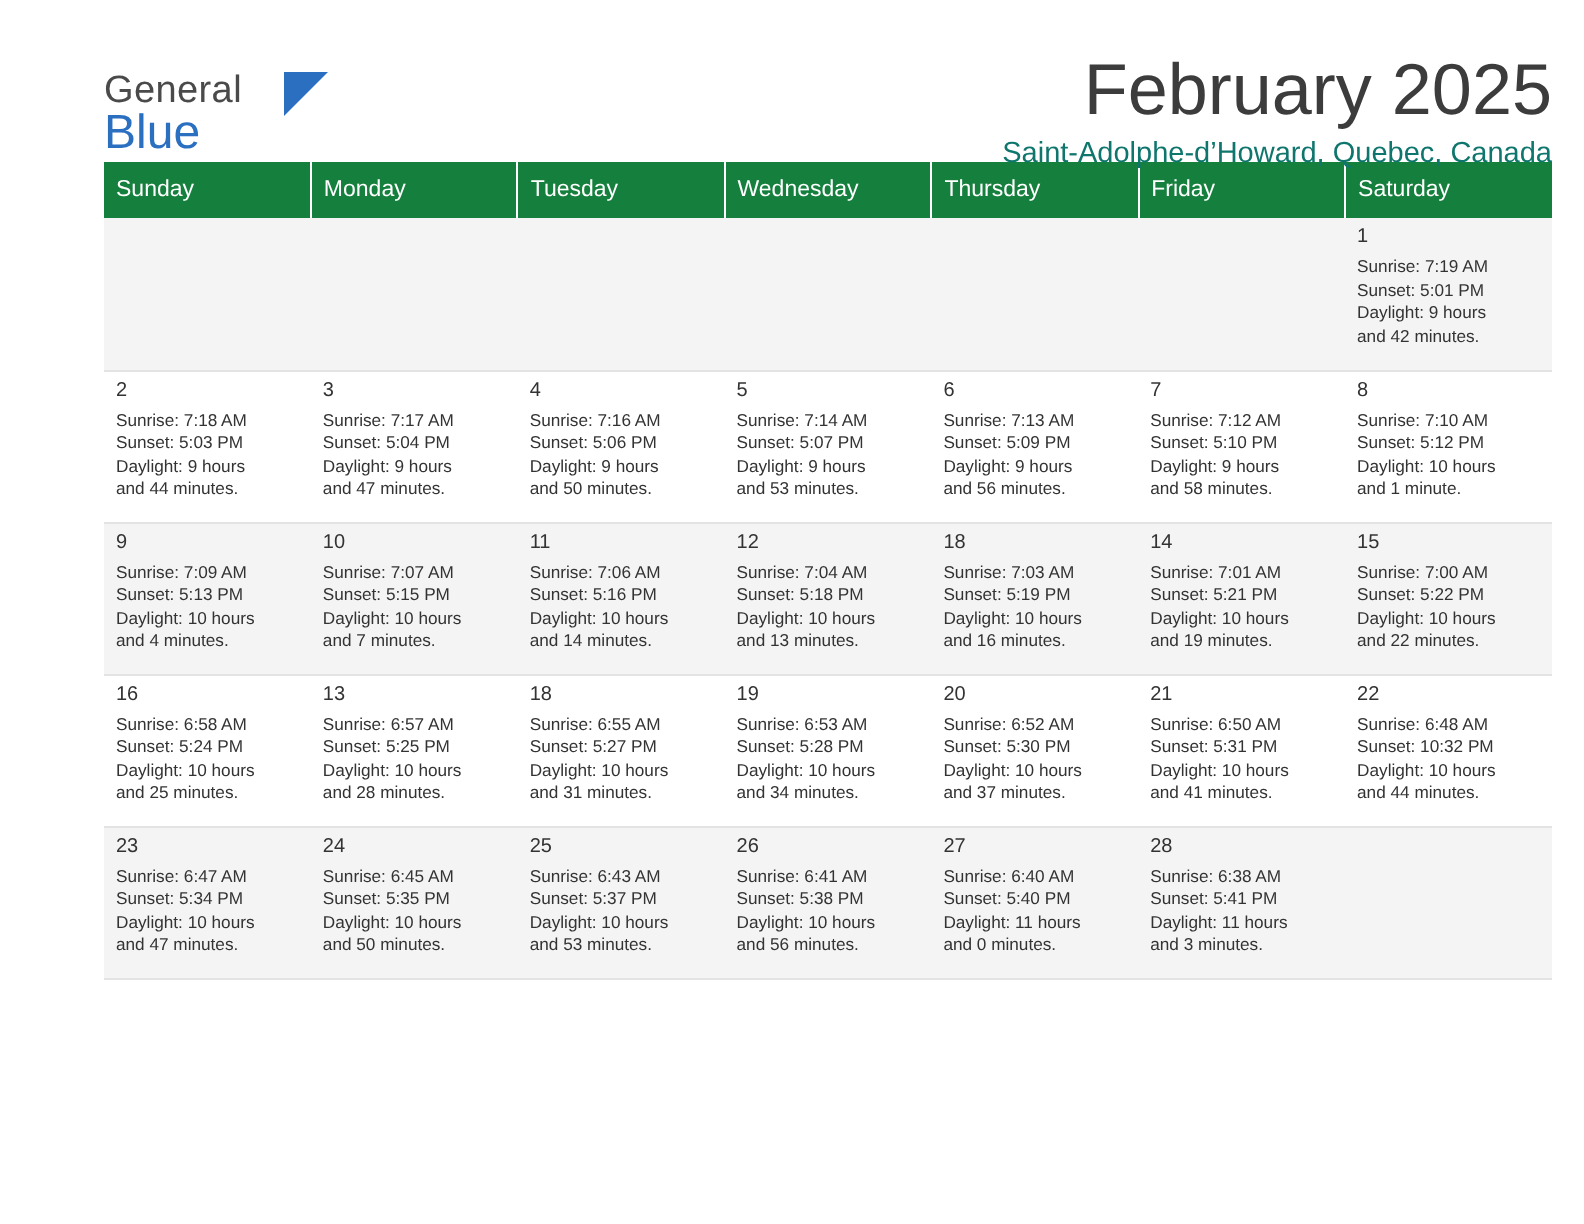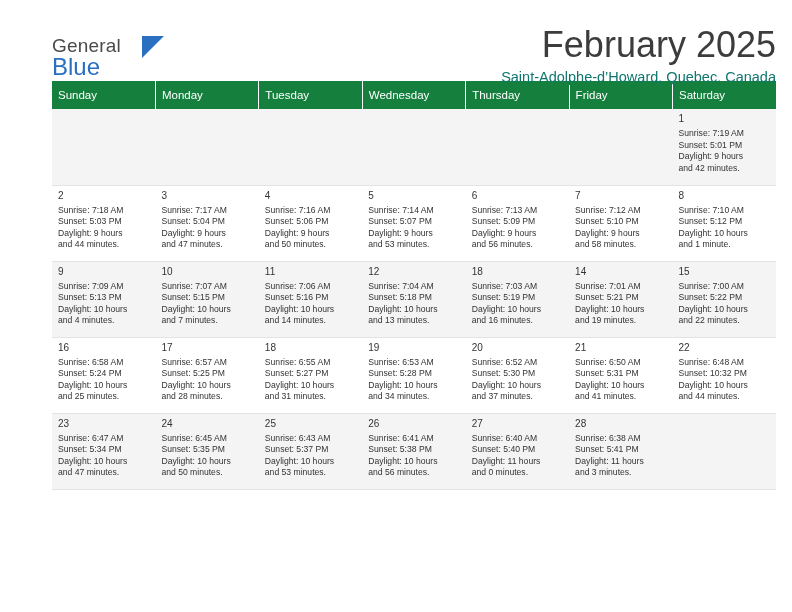--- a/index.html
+++ b/index.html
@@ -263,21 +263,21 @@
         </tr>
         <tr class="plain">
           <td>
             <div class="daynum">16</div>
             <div class="info-line">Sunrise: 6:58 AM</div>
             <div class="info-line">Sunset: 5:24 PM</div>
             <div class="info-line">Daylight: 10 hours</div>
             <div class="info-line">and 25 minutes.</div>
           </td>
           <td>
-            <div class="daynum">17</div>
+            <div class="daynum">13</div>
             <div class="info-line">Sunrise: 6:57 AM</div>
             <div class="info-line">Sunset: 5:25 PM</div>
             <div class="info-line">Daylight: 10 hours</div>
             <div class="info-line">and 28 minutes.</div>
           </td>
           <td>
             <div class="daynum">18</div>
             <div class="info-line">Sunrise: 6:55 AM</div>
             <div class="info-line">Sunset: 5:27 PM</div>
             <div class="info-line">Daylight: 10 hours</div>

